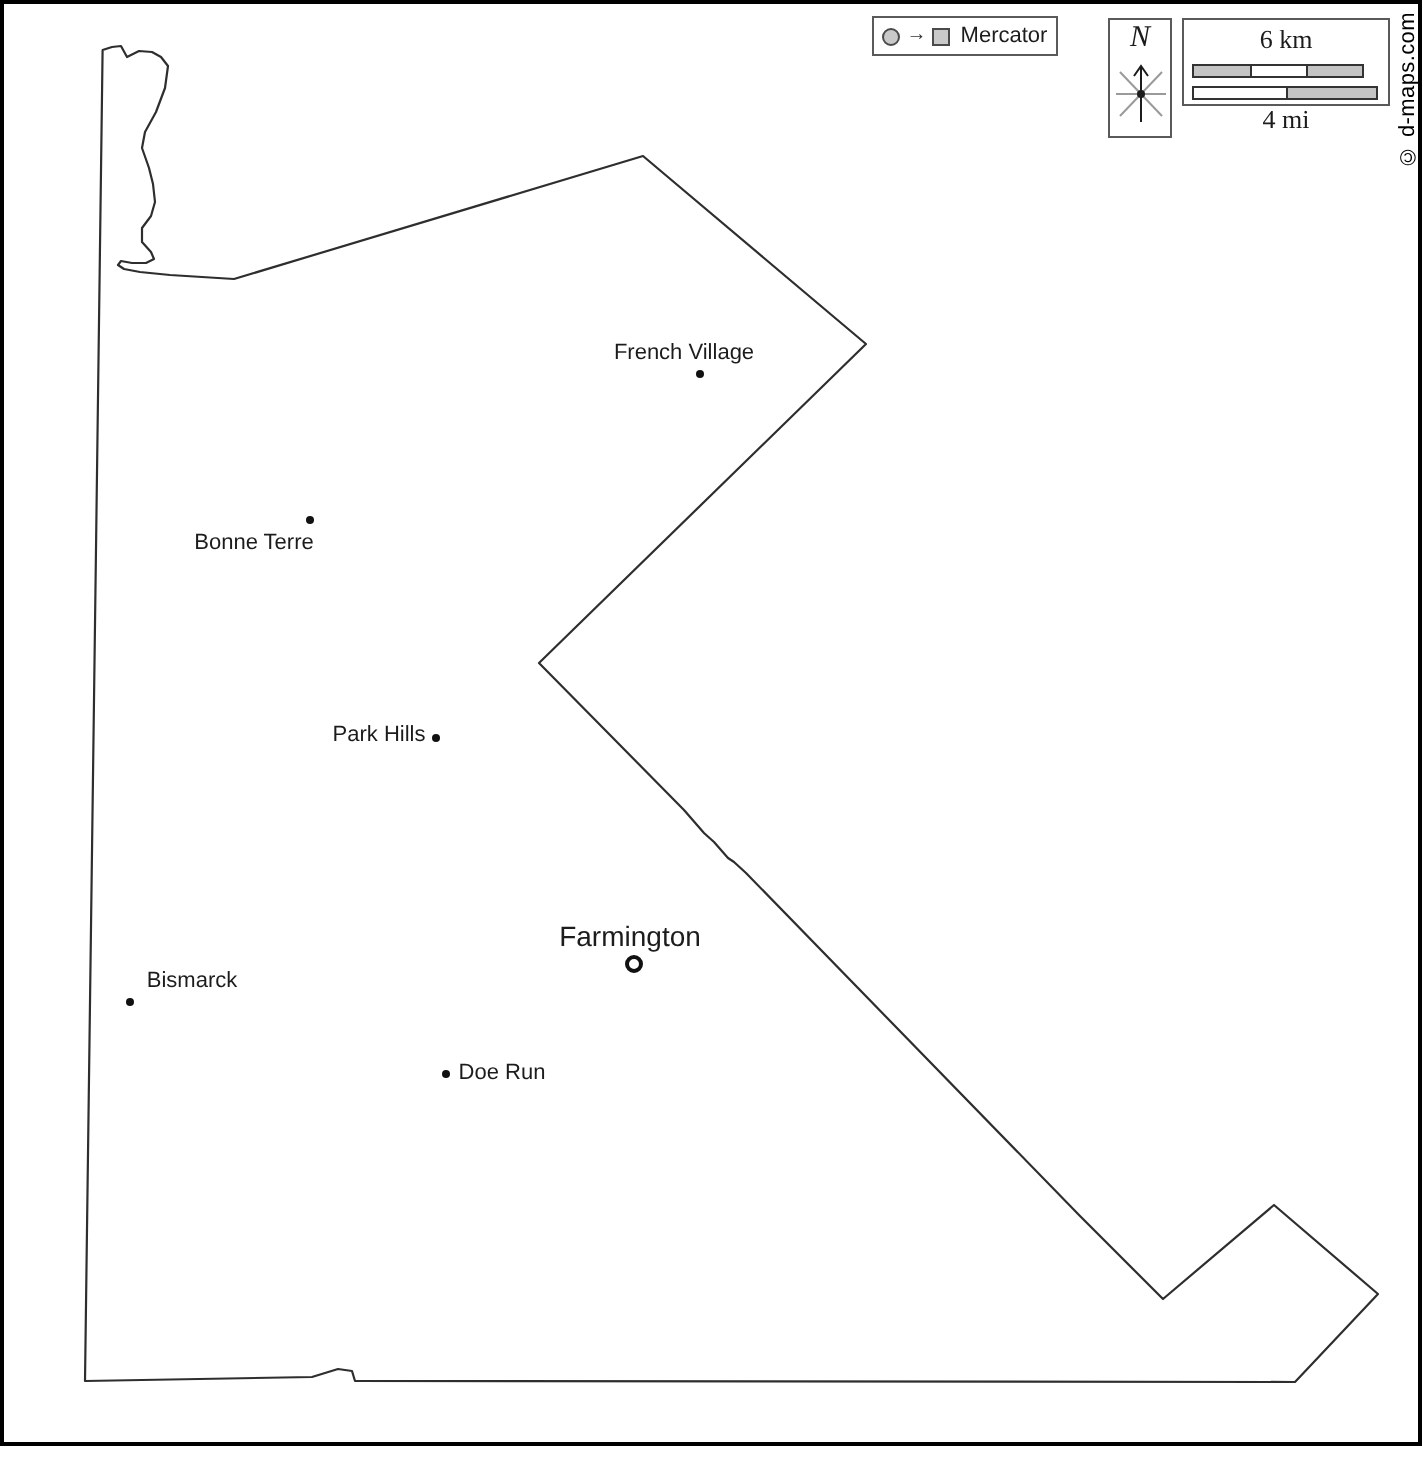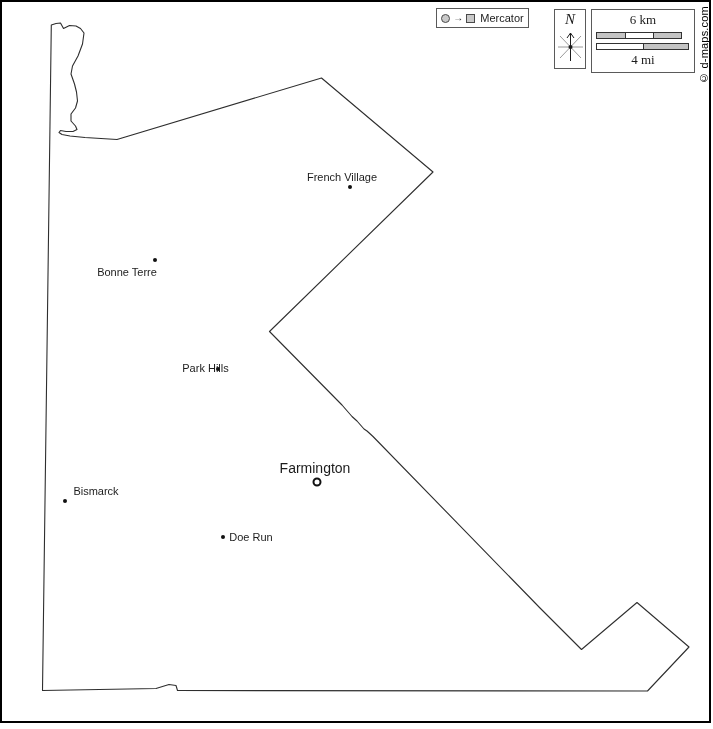--- a/index.html
+++ b/index.html
@@ -29,21 +29,21 @@
   #mercator-label{font-size:11px;margin-left:2px;text-align:center;}
 
   
   #compass-box{position:absolute;left:554px;top:9px;width:32px;height:60px;box-sizing:border-box;
     border:1px solid #5a5a5a;background:#fff;display:flex;flex-direction:column;align-items:center;}
   #compass-n{font-family:"Liberation Serif",serif;font-style:italic;font-size:15px;line-height:17px;
     margin-top:1px;}
   #compass-star{margin-top:0px;}
 
   
-  #scale-box{position:absolute;left:591px;top:9px;width:104px;height:64px;box-sizing:border-box;
+  #scale-box{position:absolute;left:591px;top:9px;width:104px;height:44px;box-sizing:border-box;
     border:1px solid #5a5a5a;background:#fff;}
   .scale-text{position:absolute;width:100%;text-align:center;
     font-family:"Liberation Serif",serif;font-size:13px;}
   #km-label{top:2px;}
   #mi-label{top:42px;}
   .bar{position:absolute;left:4px;height:5px;border:1px solid #333;box-sizing:content-box;
     display:flex;}
   #km-bar{top:22px;width:84px;}
   #mi-bar{top:33px;width:91px;}
   .seg{height:100%;box-sizing:border-box;}
@@ -115,21 +115,21 @@
   </div>
 
   <div id="copyright">© d-maps.com</div>
 
   <div id="cities">
       <div class="city-dot" style="left: 350px; top: 187px;"></div>
       <div class="city-label" style="left: 342px; top: 177px;">French Village</div>
       <div class="city-dot" style="left: 155px; top: 260px;"></div>
       <div class="city-label" style="left: 127px; top: 272px;">Bonne Terre</div>
       <div class="city-dot" style="left: 218px; top: 369px;"></div>
-      <div class="city-label" style="left: 192px; top: 368px; padding-left: 27px;">Park Hills</div>
+      <div class="city-label" style="left: 176px; top: 368px; padding-left: 27px;">Park Hills</div>
       <div class="city-ring" style="left: 317px; top: 482px;"></div>
       <div class="city-label seat-label" style="left: 315px; top: 468px;">Farmington</div>
       <div class="city-dot" style="left: 65px; top: 501px;"></div>
       <div class="city-label" style="left: 96px; top: 491px;">Bismarck</div>
       <div class="city-dot" style="left: 223px; top: 537px;"></div>
       <div class="city-label" style="left: 251px; top: 537px;">Doe Run</div>
     </div>
 
 </div>
 

